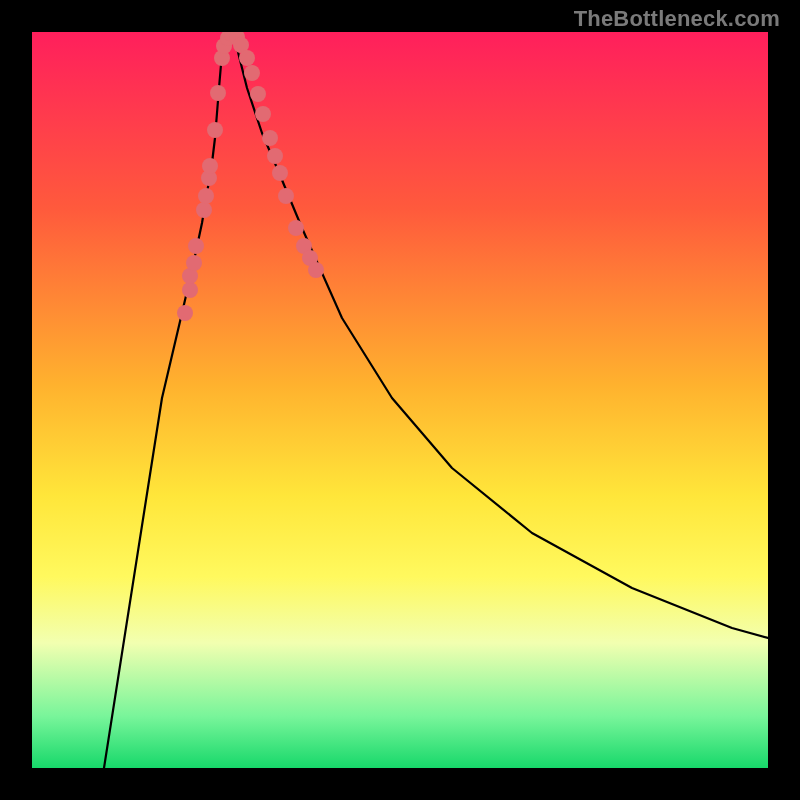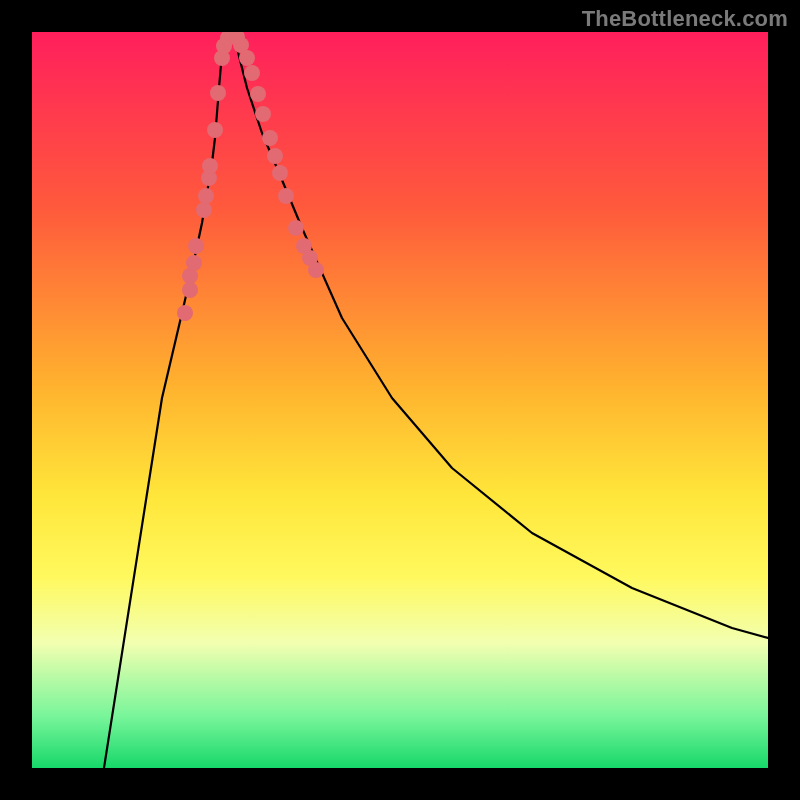--- a/index.html
+++ b/index.html
@@ -22,21 +22,21 @@
     position: absolute;
     left: 32px;
     top: 32px;
     width: 736px;
     height: 736px;
     overflow: hidden;
   }
   .watermark {
     position: absolute;
     top: 6px;
-    right: 12px;
+    right: 20px;
     font-family: Arial, Helvetica, sans-serif;
     font-size: 22px;
     font-weight: 600;
     color: #7a7a7a;
     letter-spacing: 0.2px;
     user-select: none;
   }
   svg { display: block; }
 </style>
 </head>

